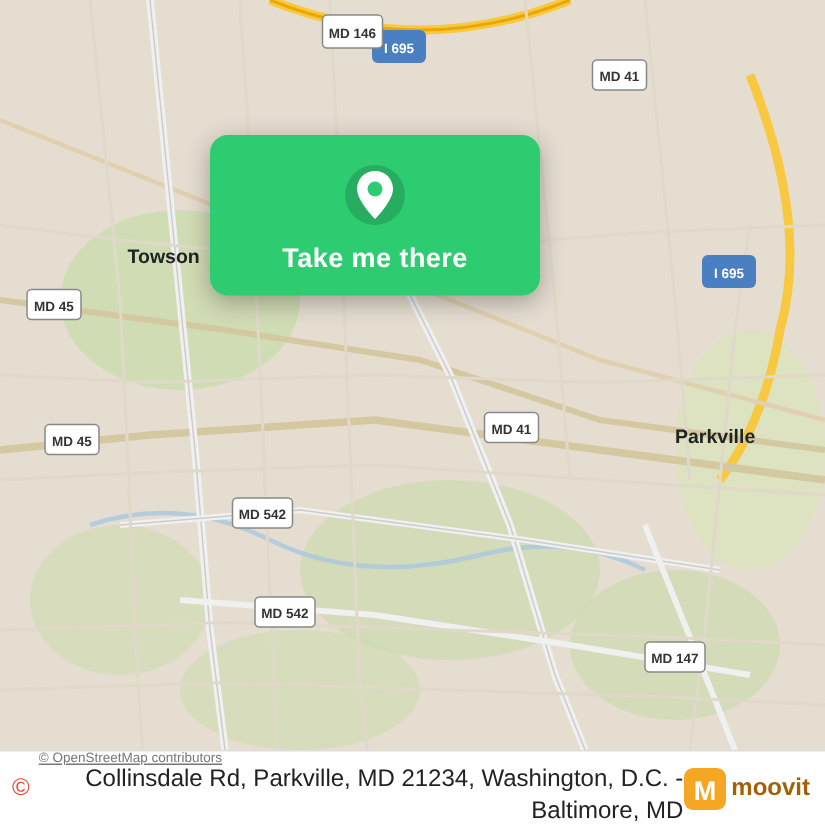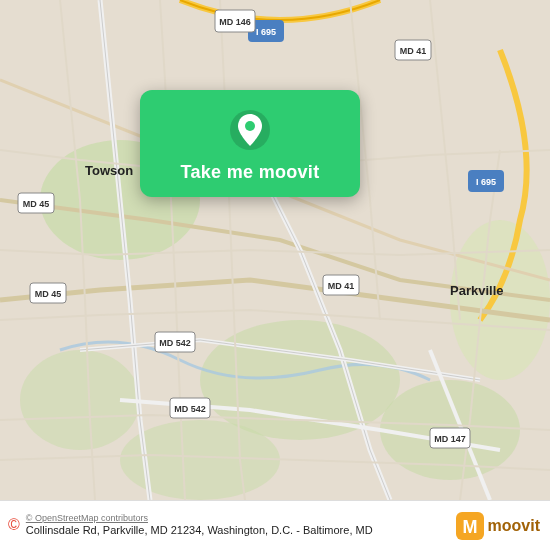--- a/index.html
+++ b/index.html
@@ -76,21 +76,21 @@
       gap: 6px;
       flex: 1;
     }
 
     .osm-logo {
       font-size: 10px;
       color: #555;
     }
 
     .address-text {
-      font-size: 11px;
+      font-size: 16px;
       color: #222;
       line-height: 1.3;
       text-align: right;
     }
 
     .moovit-logo {
       display: flex;
       align-items: center;
       gap: 4px;
       flex-shrink: 0;
@@ -207,21 +207,21 @@
 
   </svg>
 
   <div class="location-card">
 
     <svg class="pin-icon" viewBox="0 0 44 44" xmlns="http://www.w3.org/2000/svg">
       <circle cx="22" cy="22" r="20" fill="rgba(0,0,0,0.15)"></circle>
       <path d="M22 6 C15 6 10 11.5 10 18 C10 26 22 38 22 38 C22 38 34 26 34 18 C34 11.5 29 6 22 6 Z" fill="white"></path>
       <circle cx="22" cy="18" r="5" fill="#2ecc71"></circle>
     </svg>
-    <button class="take-me-there-btn">Take me moovit</button>
+    <button class="take-me-there-btn">Take me there</button>
   </div>
 </div>
 
 <div id="bottom-bar">
   <div class="bottom-left">
     <span class="osm-logo" style="color:#e74c3c; font-size:16px;">©</span>
     <div>
       <div style="font-size:9px; color:#777;text-decoration:underline;">© OpenStreetMap contributors</div>
       <div class="address-text">Collinsdale Rd, Parkville, MD 21234, Washington, D.C.
 - Baltimore, MD</div>

